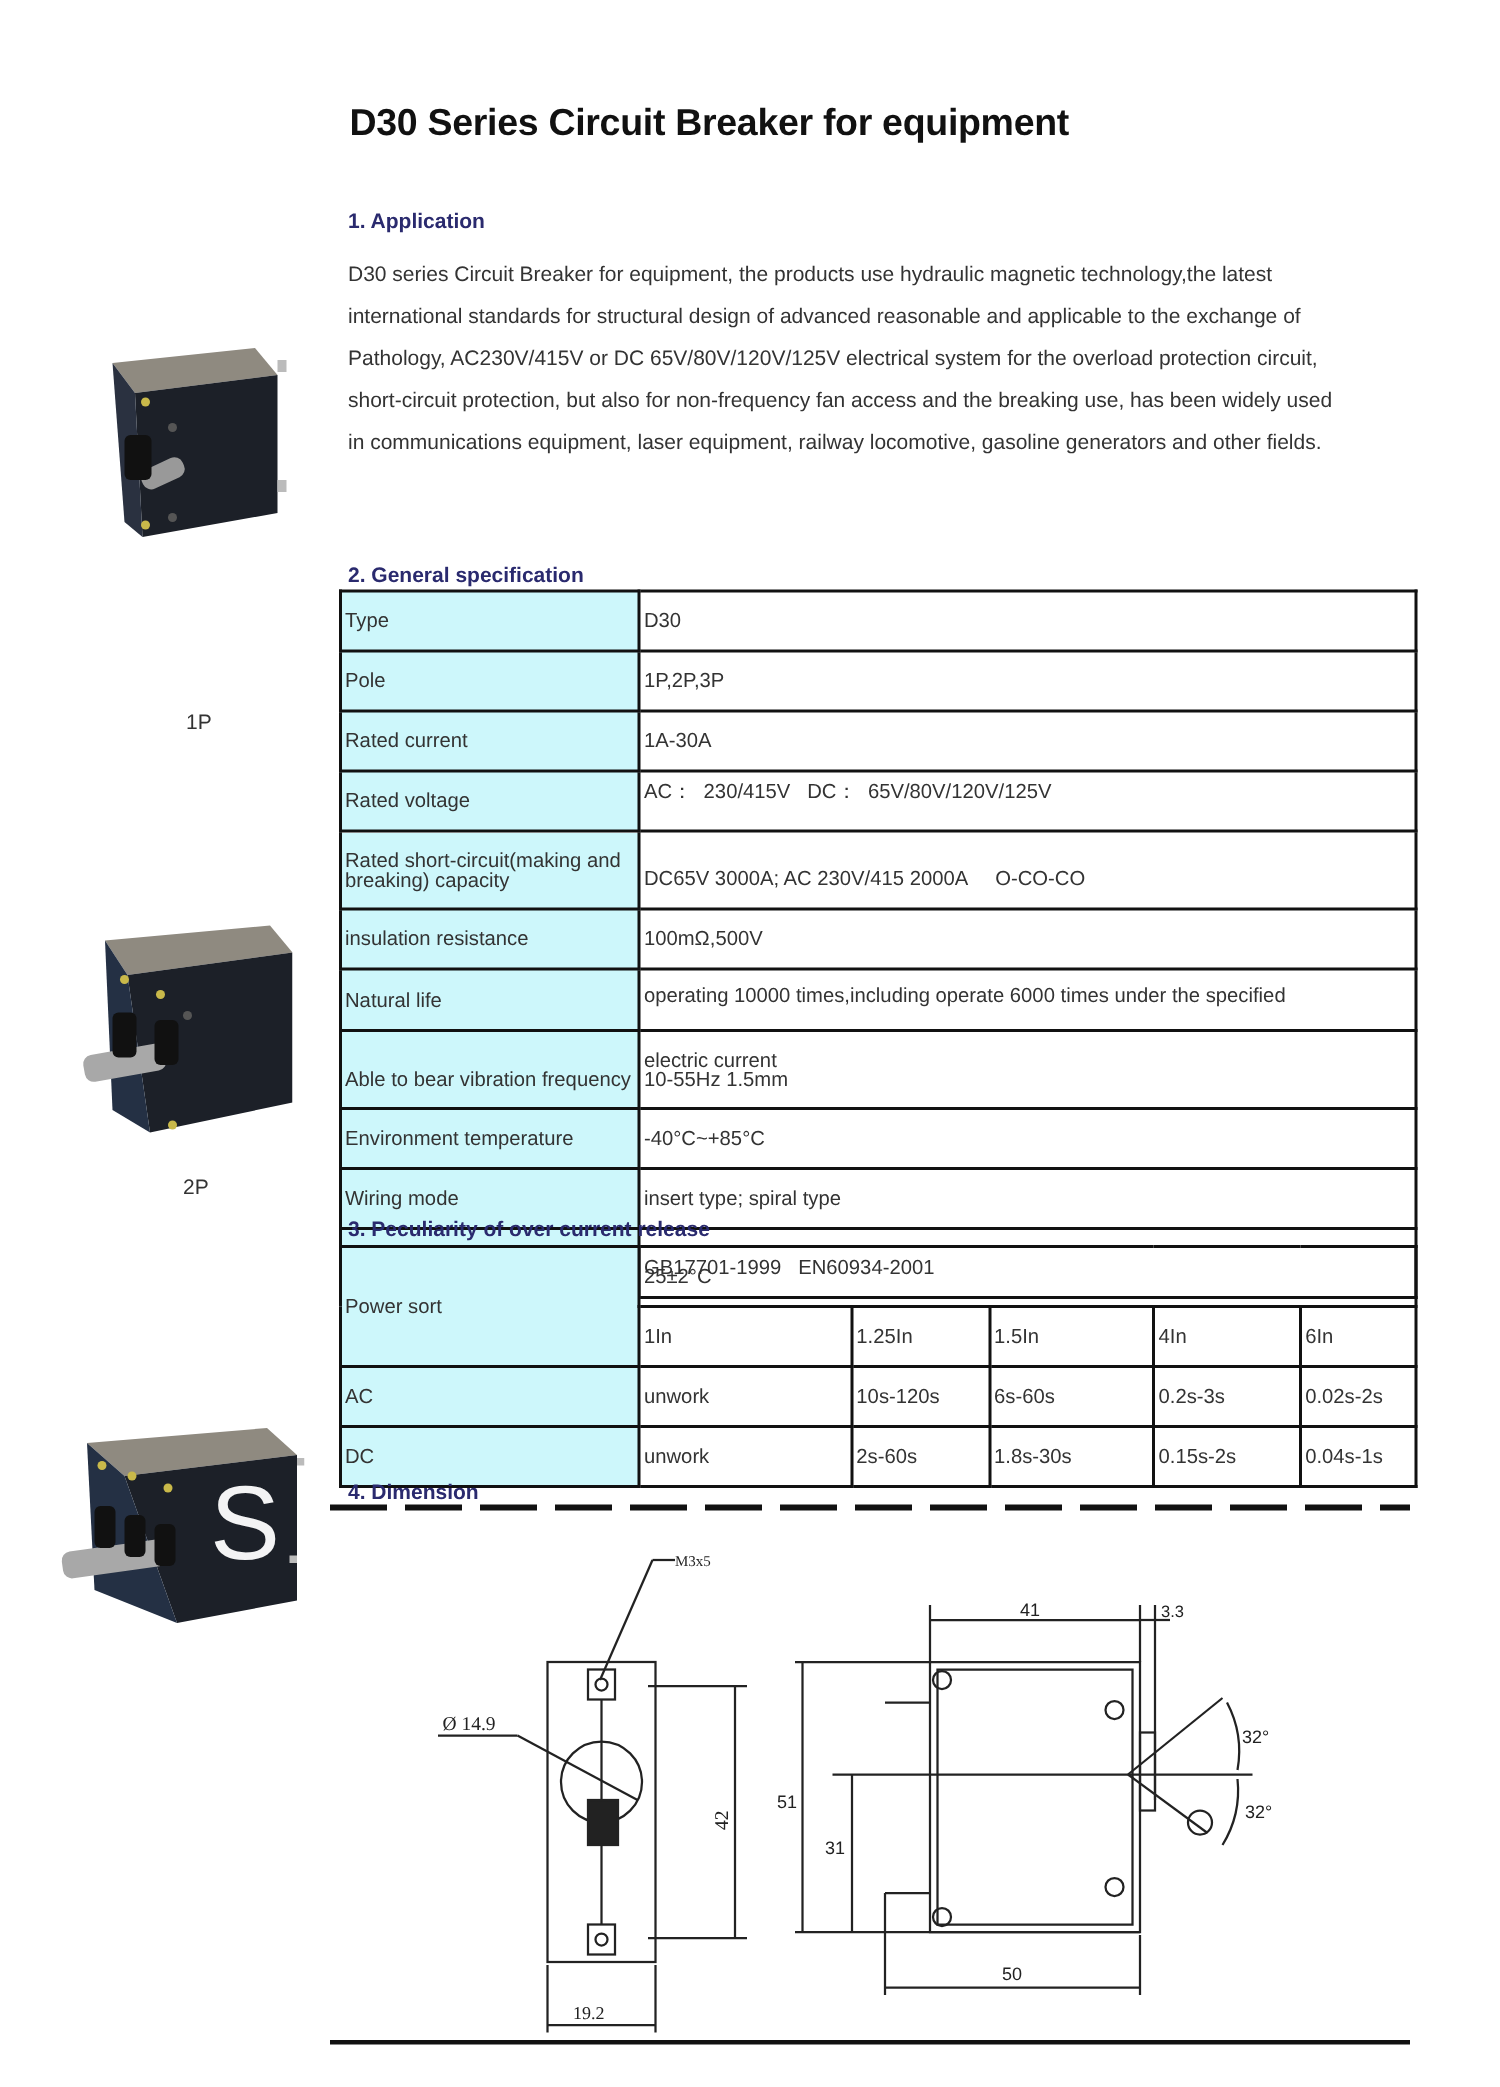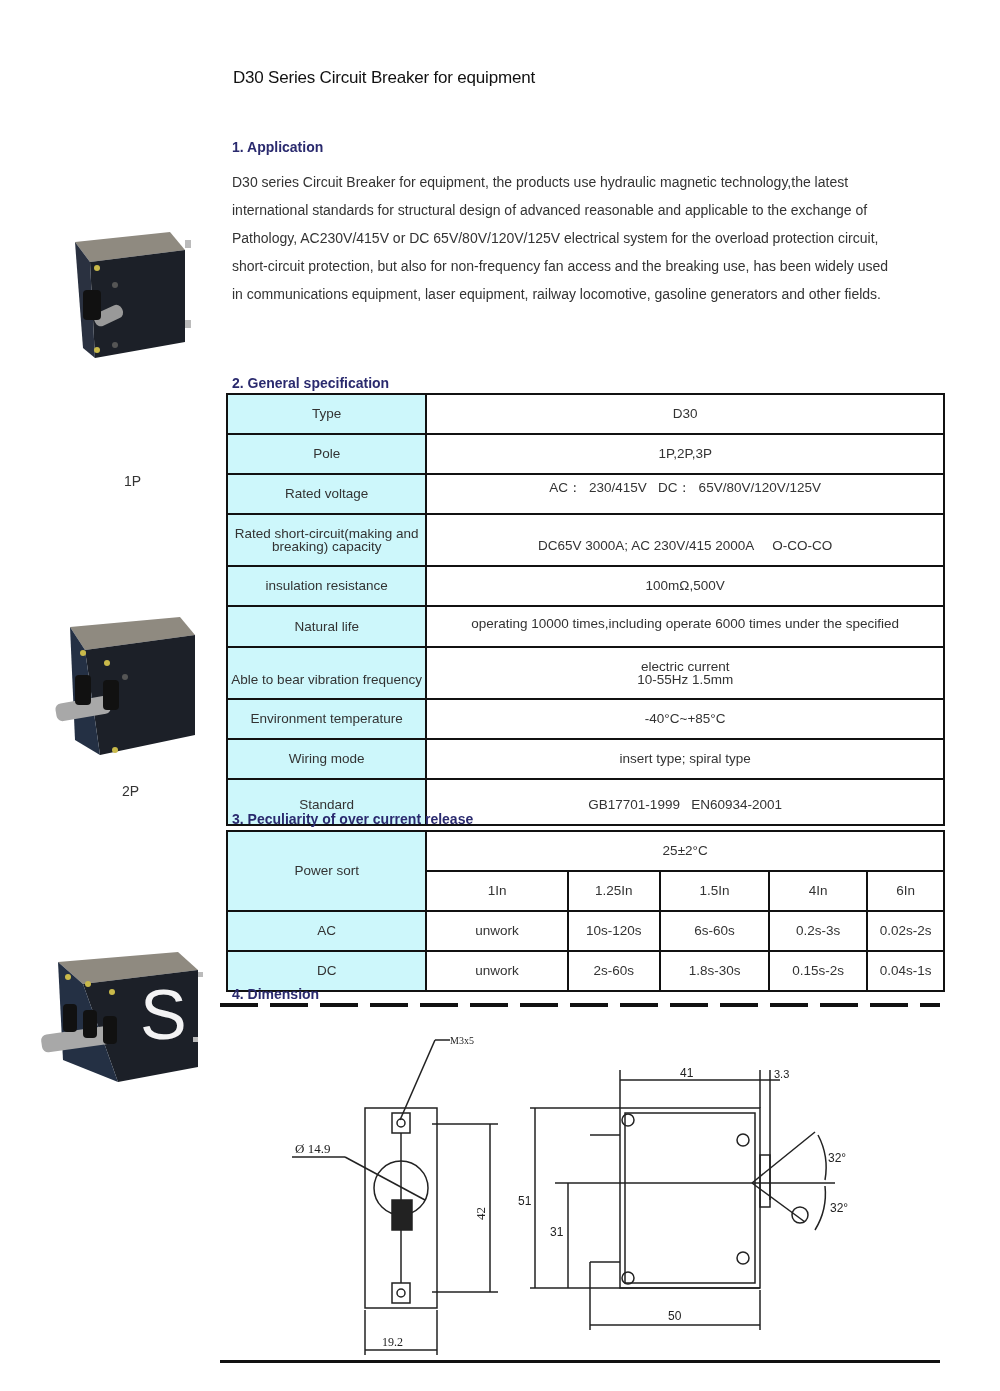--- a/index.html
+++ b/index.html
@@ -1,23 +1,23 @@
 <!DOCTYPE html>
 <html><head>
 <meta charset="utf-8">
 <style>
   html,body{margin:0;padding:0;background:#fff;}
   body{width:1000px;height:1391px;position:relative;overflow:hidden;font-family:"Liberation Sans",sans-serif;color:#222;}
   .abs{position:absolute;}
-  .title{left:233px;top:68px;font-size:17px;font-weight:normal;color:#111;letter-spacing:-0.2px;}
+  .title{left:233px;top:68px;font-size:25px;font-weight:bold;color:#111;letter-spacing:-0.2px;}
   .sec{font-size:14px;font-weight:bold;color:#2a2a6e;}
   .para{left:232px;top:168px;width:720px;font-size:14px;line-height:28px;color:#333;}
   .para p{margin:0;white-space:nowrap;}
   table.spec{border-collapse:collapse;position:absolute;font-size:13.5px;color:#333;}
-  table.spec td{border:2px solid #111;text-align:center;padding:12px 2px;vertical-align:bottom;line-height:14px;}
+  table.spec td{border:2px solid #111;padding:12px 2px;vertical-align:bottom;line-height:14px;}
   table.spec td.k{background:#cdf7fb;}
   .lbl{font-size:14px;color:#333;}
   .prod{position:absolute;}
   .rule{position:absolute;height:3px;background:#111;}
   .dashes{position:absolute;left:220px;top:1003px;width:720px;height:4px;
     background:repeating-linear-gradient(90deg,#111 0 38px,#fff 38px 50px);}
   .wm{position:absolute;left:140px;top:975px;font-size:70px;color:#fff;font-weight:normal;opacity:0.95;}
 </style>
 </head>
 <body>
@@ -91,20 +91,24 @@
       <col style="width:519px">
     </colgroup>
   <tbody>
       <tr style="height:29px">
         <td class="k">Type</td>
         <td>D30</td>
       </tr>
   <tr style="height:29px">
         <td class="k">Pole</td>
         <td>1P,2P,3P</td>
+      </tr>
+  <tr style="height:29px">
+        <td class="k">Rated current</td>
+        <td>1A-30A</td>
       </tr>
   <tr style="height:29px">
         <td class="k">Rated voltage</td>
         <td style="vertical-align:top;padding-top:6px;white-space:pre">AC：  230/415V   DC：  65V/80V/120V/125V</td>
       </tr>
   <tr style="height:29px">
         <td class="k" style="line-height:13px;overflow:hidden">Rated short-circuit(making and breaking) capacity</td>
         <td style="white-space:pre">DC65V 3000A; AC 230V/415 2000A     O-CO-CO</td>
       </tr>
   <tr style="height:29px">

